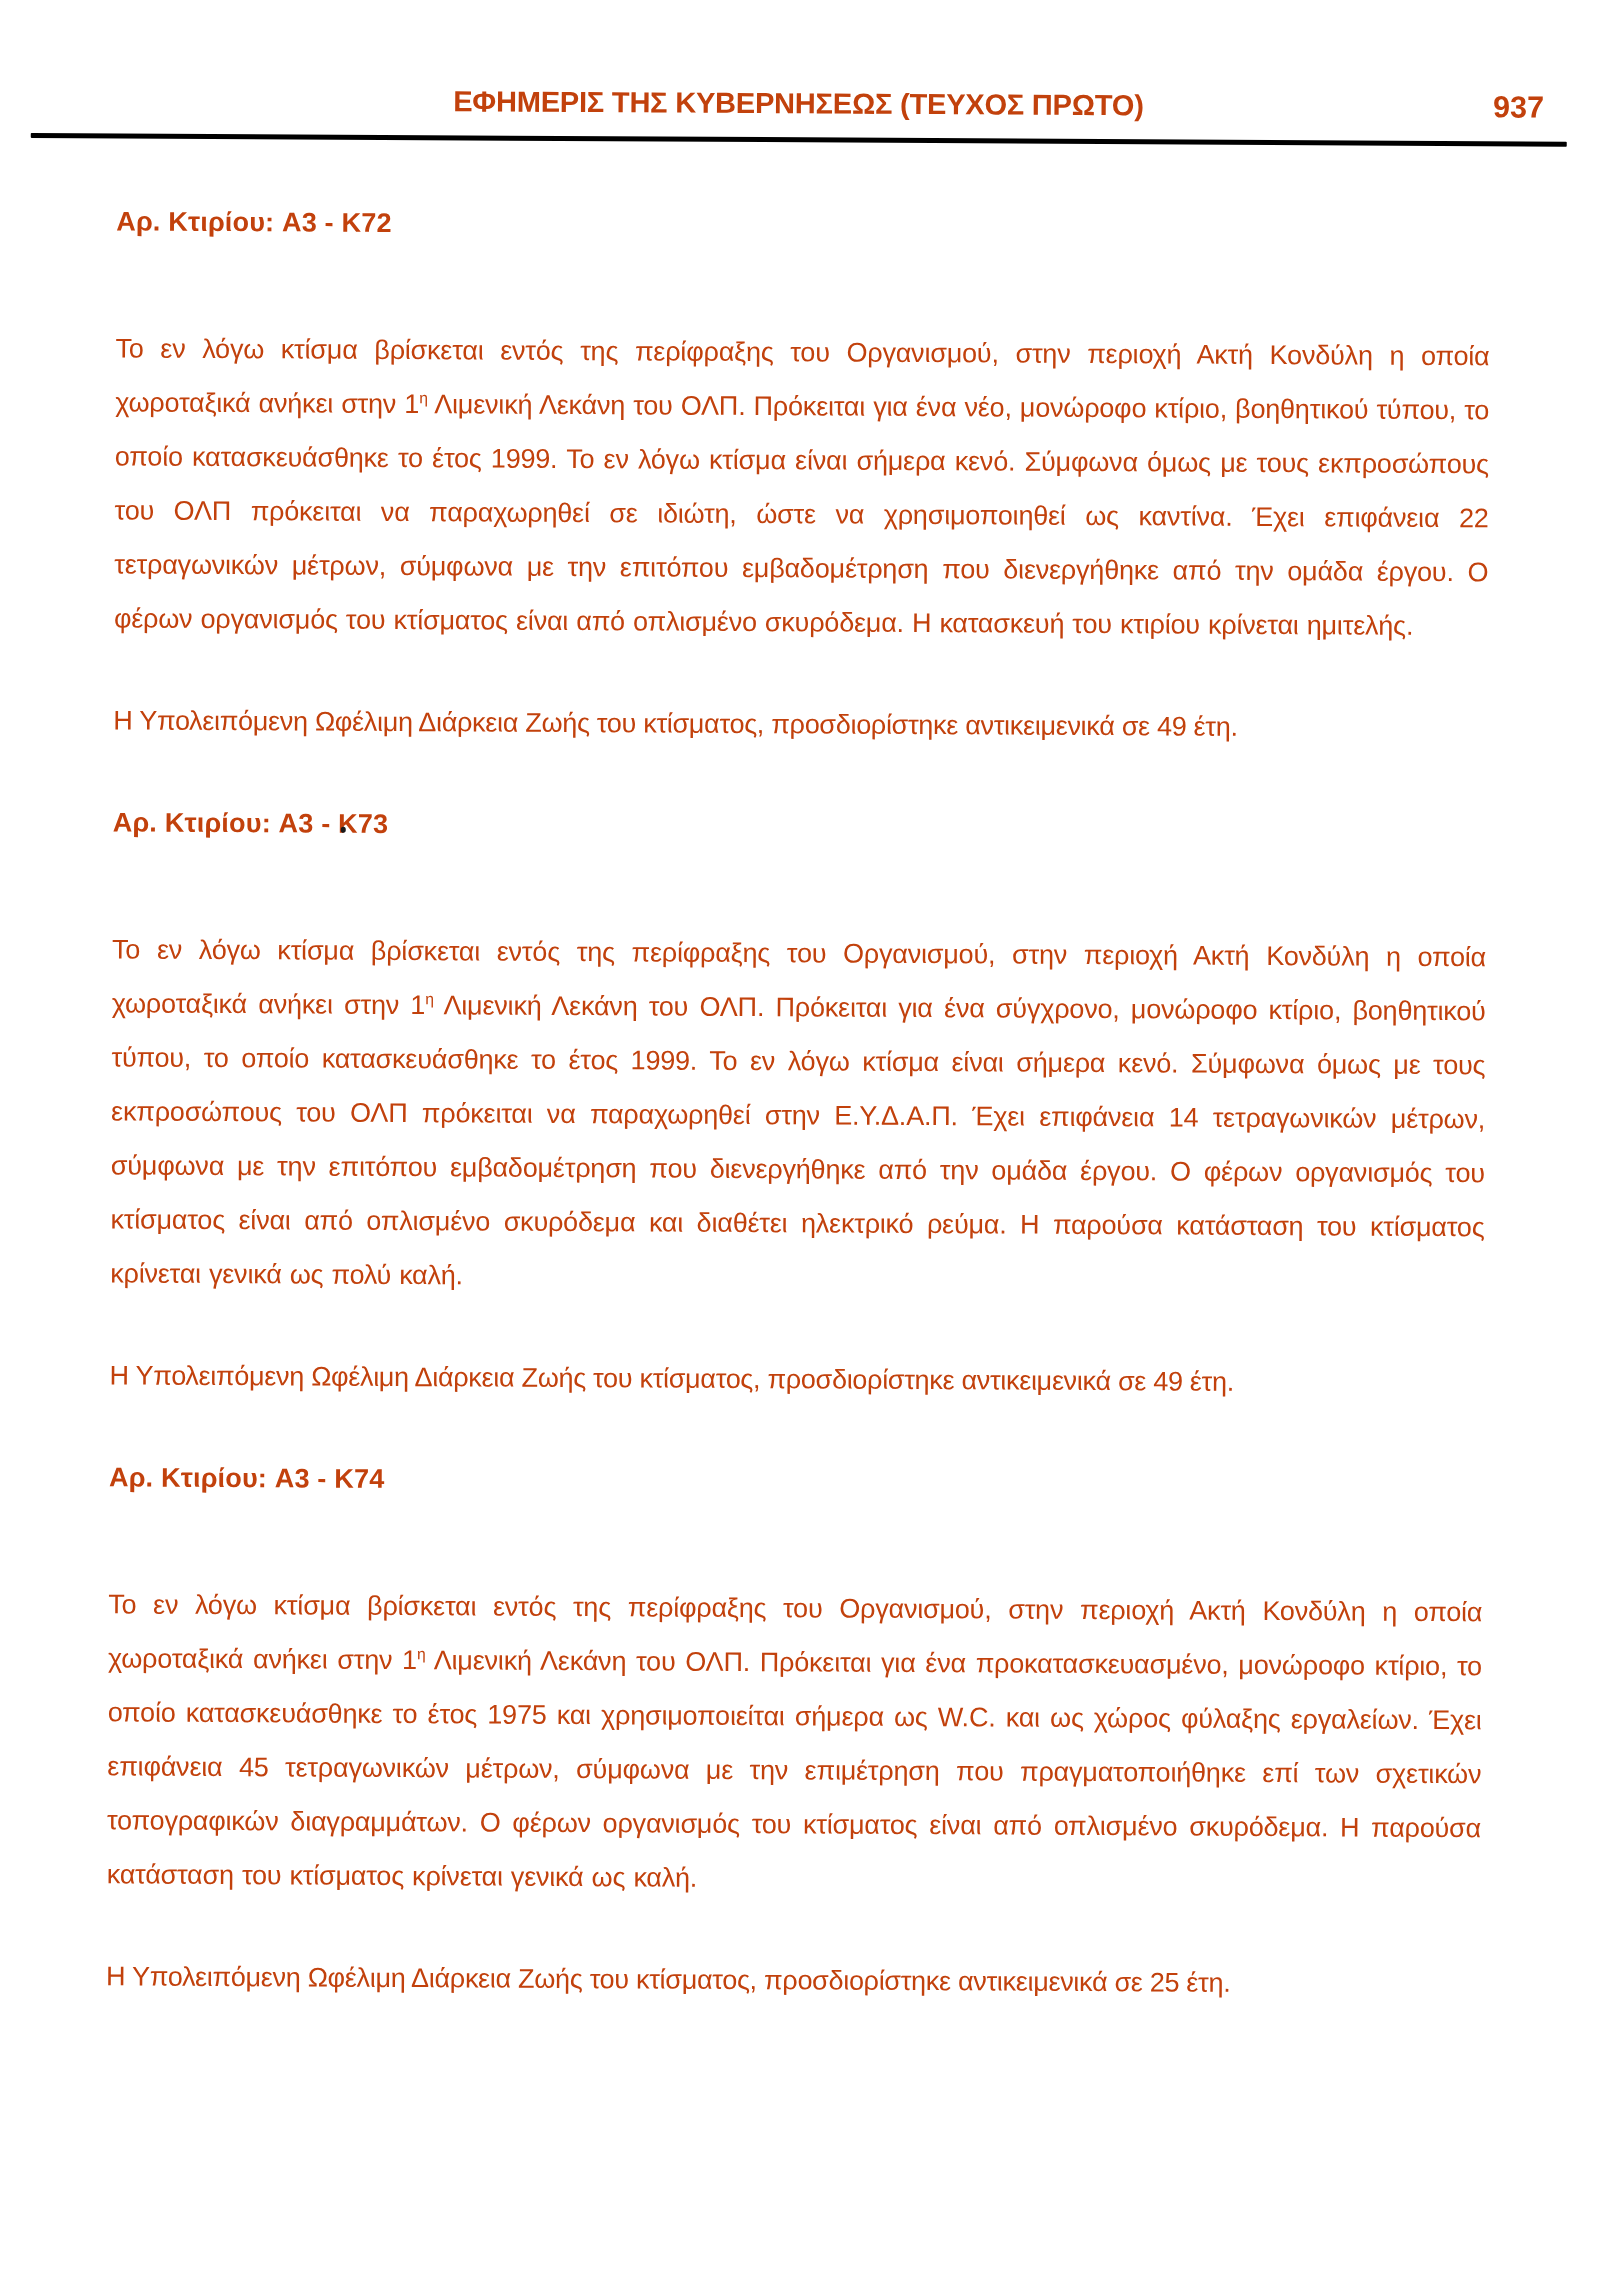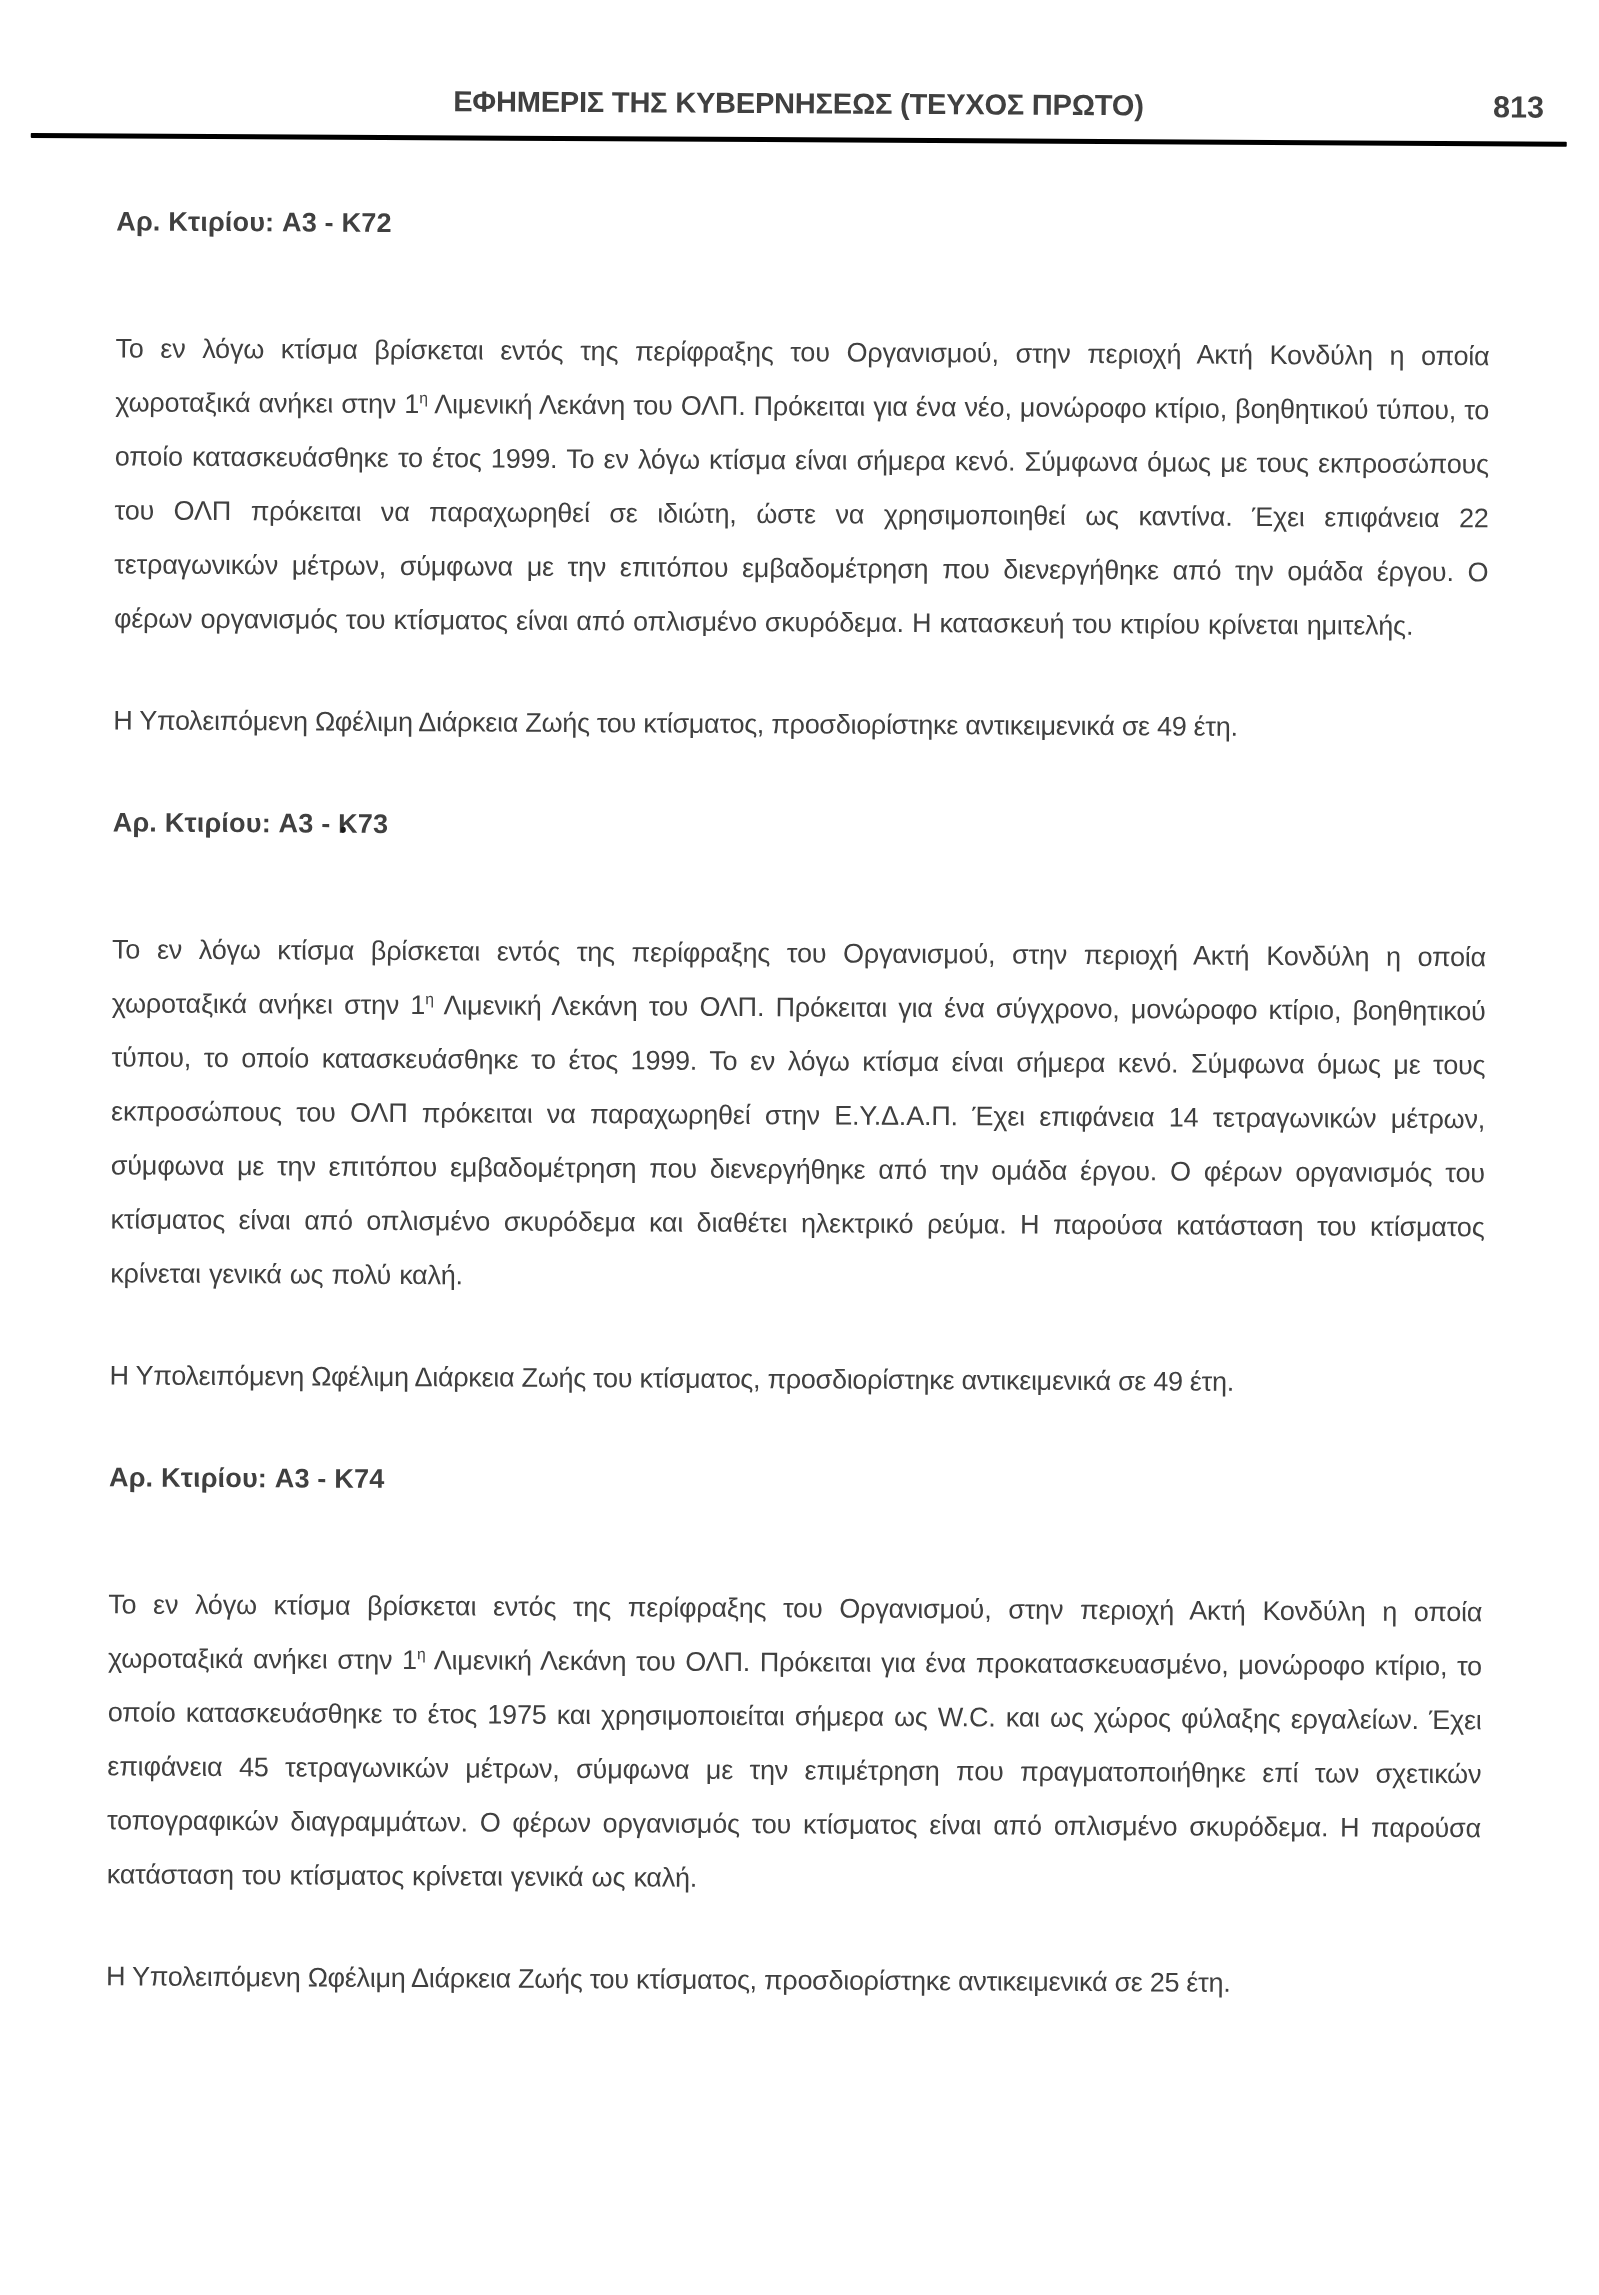--- a/index.html
+++ b/index.html
@@ -6,21 +6,21 @@
   html, body {
     margin: 0;
     padding: 0;
     background: #ffffff;
   }
   .page {
     position: relative;
     width: 1599px;
     height: 2295px;
     background: #ffffff;
-    color: #404040;
+    color: #c2410c;
     font-family: "Liberation Sans", sans-serif;
     overflow: hidden;
   }
   
   .rotator {
     position: absolute;
     inset: 0;
     transform: rotate(0.33deg);
     transform-origin: 48px 96px;
   }
@@ -102,21 +102,21 @@
   }
 </style>
 </head>
 <body>
 
 <div class="page">
   <div class="rotator">
 
     <header class="hdr">
       <div class="hdr-title">ΕΦΗΜΕΡΙΣ ΤΗΣ ΚΥΒΕΡΝΗΣΕΩΣ (ΤΕΥΧΟΣ ΠΡΩΤΟ)</div>
-      <div class="hdr-page">813</div>
+      <div class="hdr-page">937</div>
     </header>
 
     <div class="rule"></div>
 
     <main class="content">
 
       <section>
         <h2 class="bldg-heading">Αρ. Κτιρίου: A3 - K72</h2>
         <p class="body-par">Το εν λόγω κτίσμα βρίσκεται εντός της περίφραξης του Οργανισμού, στην περιοχή Ακτή Κονδύλη η οποία χωροταξικά ανήκει στην 1<sup>η</sup> Λιμενική Λεκάνη του ΟΛΠ. Πρόκειται για ένα νέο, μονώροφο κτίριο, βοηθητικού τύπου, το οποίο κατασκευάσθηκε το έτος 1999. Το εν λόγω κτίσμα είναι σήμερα κενό. Σύμφωνα όμως με τους εκπροσώπους του ΟΛΠ πρόκειται να παραχωρηθεί σε ιδιώτη, ώστε να χρησιμοποιηθεί ως καντίνα. Έχει επιφάνεια 22 τετραγωνικών μέτρων, σύμφωνα με την επιτόπου εμβαδομέτρηση που διενεργήθηκε από την ομάδα έργου. Ο φέρων οργανισμός του κτίσματος είναι από οπλισμένο σκυρόδεμα. Η κατασκευή του κτιρίου κρίνεται ημιτελής.</p>
         <p class="life-par">Η Υπολειπόμενη Ωφέλιμη Διάρκεια Ζωής του κτίσματος, προσδιορίστηκε αντικειμενικά σε 49 έτη.</p>

